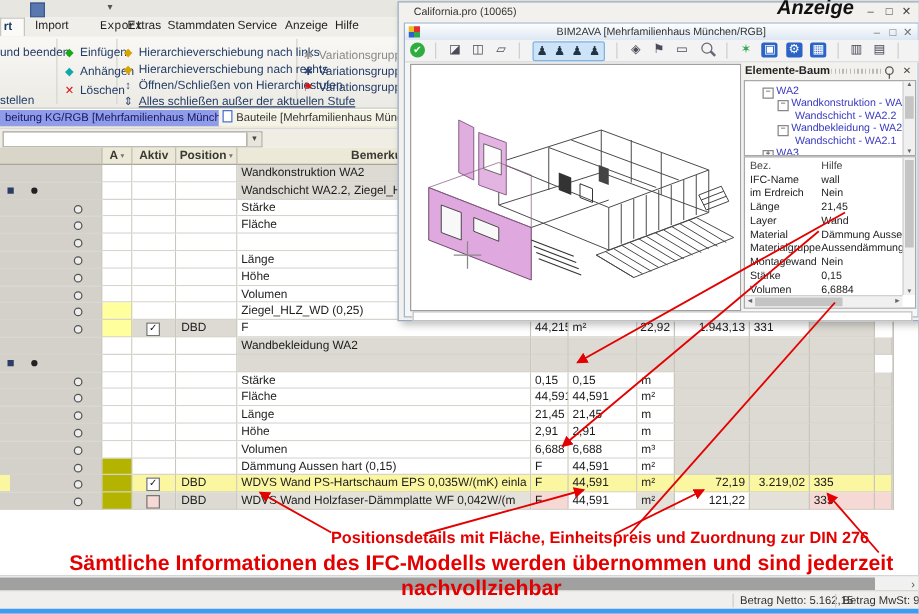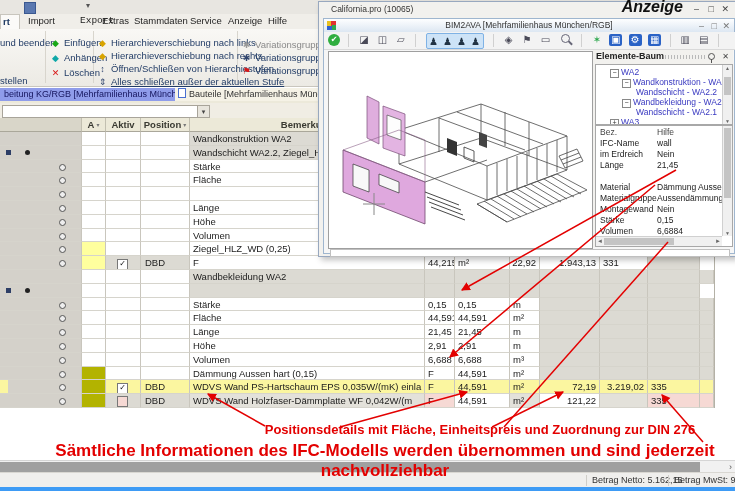--- a/index.html
+++ b/index.html
@@ -655,20 +655,24 @@
               <span class="v">wall</span>
             </div>
           <div class="prow" style="top:23px;">
               <span class="k">im Erdreich</span>
               <span class="v">Nein</span>
             </div>
           <div class="prow" style="top:34px;">
               <span class="k">Länge</span>
               <span class="v">21,45</span>
             </div>
+          <div class="prow" style="top:45px;">
+              <span class="k">Layer</span>
+              <span class="v">Wand</span>
+            </div>
           <div class="prow" style="top:56px;">
               <span class="k">Material</span>
               <span class="v">Dämmung Aussen hart</span>
             </div>
           <div class="prow" style="top:67px;">
               <span class="k">Materialgruppe</span>
               <span class="v">Aussendämmung</span>
             </div>
           <div class="prow" style="top:78px;">
               <span class="k">Montagewand</span>

